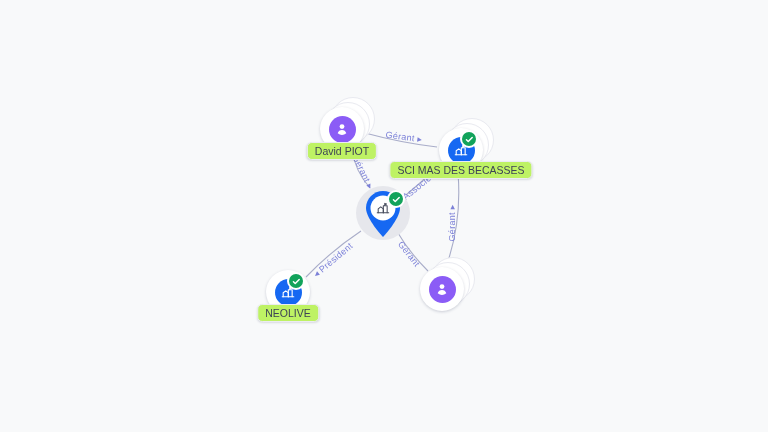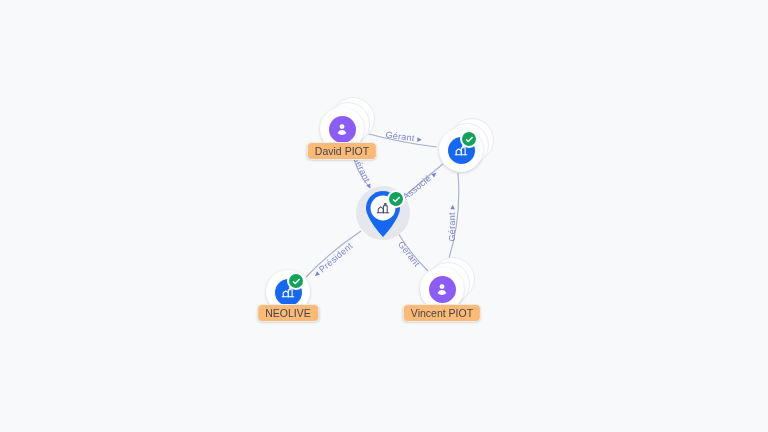--- a/index.html
+++ b/index.html
@@ -37,21 +37,21 @@
     display:flex;align-items:center;justify-content:center;z-index:5;
   }
   .pin-halo{
     position:absolute;width:54px;height:54px;border-radius:50%;
     background:#e6e7ec;z-index:3;
   }
   .pin-svg{position:absolute;z-index:3;cursor:pointer;}
   .pin-badge{position:absolute;z-index:5;}
   .node-label{
     position:absolute;z-index:4;transform:translate(-50%,-50%);
-    background:#fdba74;border:1px solid #ebecf1;border-radius:5px;
+    background:#bef264;border:1px solid #ebecf1;border-radius:5px;
     padding:2px 7px;font-size:10.5px;color:#3e4356;white-space:nowrap;
     box-shadow:0 1px 2px rgba(45,55,90,.15);cursor:pointer;
   }
   .node-label.highlight{
     background:#1668f2;border-color:#1668f2;color:#fff;
     border-radius:11px;padding:3px 9px;
   }
 </style>
 </head>
 <body>
@@ -98,20 +98,21 @@
             </g>
           </svg>
         </div>
         <div class="badge">
           <svg viewBox="0 0 10 10" width="9" height="9">
             <path d="M1.6 5.3l2 2 4.4-4.6" fill="none" stroke="#fff" stroke-width="1.6" stroke-linecap="round" stroke-linejoin="round"></path>
           </svg>
         </div>
       </div>
     </div>
+    <div class="node-label" style="left: 461px; top: 170px;">SCI MAS DES BECASSES</div>
     <div class="pin-halo" style="left: 356px; top: 186px;"></div>
     <div class="pin-svg" style="left: 361px; top: 189px;"><svg viewBox="0 0 44 52" width="44" height="52">
         <path d="M22 2C12.6 2 5 9.6 5 19c0 11 17 29 17 29s17-18 17-29C39 9.6 31.4 2 22 2z" fill="#1668f2"></path>
         <circle cx="22" cy="19" r="12.5" fill="#fff"></circle>
         <g transform="translate(14,11)">
           <g fill="none" stroke="#474c5c" stroke-width="1.3" stroke-linecap="round" stroke-linejoin="round" transform="scale(0.8)">
             <path d="M2.8 16h14.4"></path>
             <path d="M4 16v-5l3.2-2.4L10.4 11v5"></path>
             <path d="M10.4 16V7.2h4.8V16"></path>
             <path d="M12.2 7V4.2l2.2.9-2.2.9"></path>
@@ -148,14 +149,13 @@
       <div class="stack s1"></div>
       <div class="card">
         <div class="inner person">
           <svg viewBox="0 0 20 20" width="16" height="16">
             <circle cx="10" cy="7" r="3" fill="#fff"></circle>
             <path d="M4.6 15.4c.6-2.9 2.9-4.3 5.4-4.3s4.8 1.4 5.4 4.3a8.6 8.6 0 0 1-10.8 0z" fill="#fff"></path>
           </svg>
         </div>
       </div>
     </div>
-    <div class="node-label" style="left: 442px; top: 313px;">Vincent PIOT</div>
   </div>
 
 </body></html>

